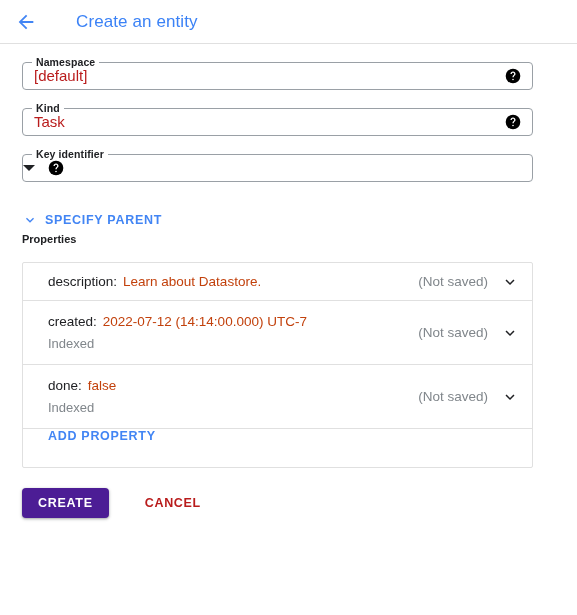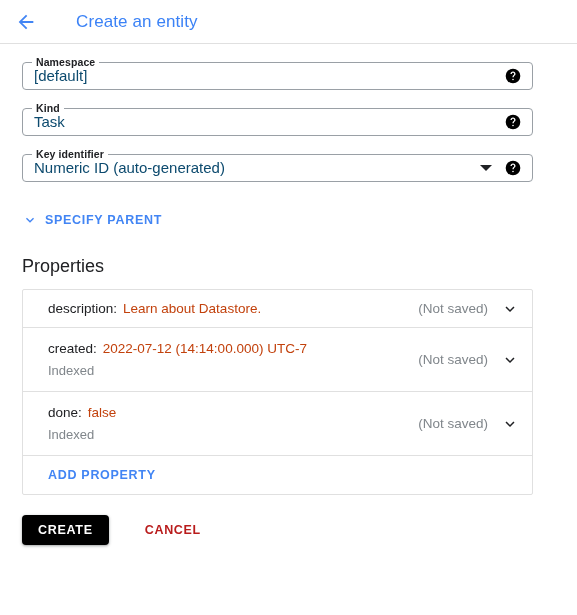--- a/index.html
+++ b/index.html
@@ -75,21 +75,21 @@
     color: #202124;
     font-weight: 700;
     letter-spacing: 0.1px;
     white-space: nowrap;
   }
   .field-value {
     flex: 1 1 auto;
     padding-left: 11px;
     font-size: 15px;
     line-height: 20px;
-    color: #0c4a6e;
+    color: #b91c1c;
     white-space: nowrap;
     overflow: hidden;
   }
   .help-icon {
     flex: 0 0 auto;
     width: 16px;
     height: 16px;
     margin-right: 11px;
     cursor: pointer;
   }
@@ -120,25 +120,24 @@
   .specify-parent-label {
     color: #4285f4;
     font-size: 12.5px;
     font-weight: 700;
     letter-spacing: 0.7px;
     line-height: 16px;
   }
 
   
   .properties-title {
-    margin-top: 27px;
-    font-size: 18px;
+    font-size: 11px;
     line-height: 22px;
     color: #202124;
-    font-weight: 400;
+    font-weight: 700;
   }
   .prop-card {
     margin-top: 12px;
     width: 511px;
     border: 1px solid #e0e0e0;
     border-radius: 2px;
     box-sizing: border-box;
     background: #fff;
   }
   .prop-row {
@@ -178,41 +177,41 @@
   }
   .prop-chevron {
     flex: 0 0 auto;
     width: 18px;
     height: 18px;
     cursor: pointer;
   }
   .prop-chevron svg { display: block; }
   .add-prop-row {
     display: flex;
-    align-items: center;
+    align-items: flex-start;
     min-height: 38px;
     padding: 0 13px 0 25px;
     box-sizing: border-box;
   }
   .add-prop-label {
     color: #4285f4;
     font-size: 12.5px;
     font-weight: 700;
     letter-spacing: 0.7px;
     cursor: pointer;
   }
 
   
   .actions {
     display: flex;
     align-items: center;
     margin-top: 20px;
   }
   .btn-create {
-    background: #000000;
+    background: #4c1d95;
     color: #fff;
     border: none;
     border-radius: 4px;
     height: 30px;
     padding: 0 16px;
     font-size: 12.5px;
     font-weight: 700;
     letter-spacing: 0.7px;
     font-family: "Liberation Sans", sans-serif;
     cursor: pointer;
@@ -263,21 +262,20 @@
     <span class="help-icon">
       <svg width="16" height="16" viewBox="0 0 24 24" aria-hidden="true">
         <circle cx="12" cy="12" r="11" fill="#000000"></circle>
         <path d="M12.01 18.5c.69 0 1.25-.56 1.25-1.25s-.56-1.25-1.25-1.25-1.25.56-1.25 1.25.56 1.25 1.25 1.25zM12 5.2c-2.1 0-3.8 1.7-3.8 3.8h2c0-1 .8-1.8 1.8-1.8s1.8.8 1.8 1.8c0 1.8-2.7 1.6-2.7 4.7h2c0-2.2 2.7-2.4 2.7-4.7 0-2.1-1.7-3.8-3.8-3.8z" fill="#ffffff"></path>
       </svg>
     </span>
   </div>
 
   <div class="field">
     <span class="field-legend">Key identifier</span>
-    <span class="field-value">Numeric ID (auto-generated)</span>
     <span class="dropdown-arrow">
       <svg width="12" height="12" viewBox="0 0 10 10" aria-hidden="true">
         <path d="M0 2.5 L5 7.5 L10 2.5 Z" fill="#202124"></path>
       </svg>
     </span>
     <span class="help-icon">
       <svg width="16" height="16" viewBox="0 0 24 24" aria-hidden="true">
         <circle cx="12" cy="12" r="11" fill="#000000"></circle>
         <path d="M12.01 18.5c.69 0 1.25-.56 1.25-1.25s-.56-1.25-1.25-1.25-1.25.56-1.25 1.25.56 1.25 1.25 1.25zM12 5.2c-2.1 0-3.8 1.7-3.8 3.8h2c0-1 .8-1.8 1.8-1.8s1.8.8 1.8 1.8c0 1.8-2.7 1.6-2.7 4.7h2c0-2.2 2.7-2.4 2.7-4.7 0-2.1-1.7-3.8-3.8-3.8z" fill="#ffffff"></path>
       </svg>

